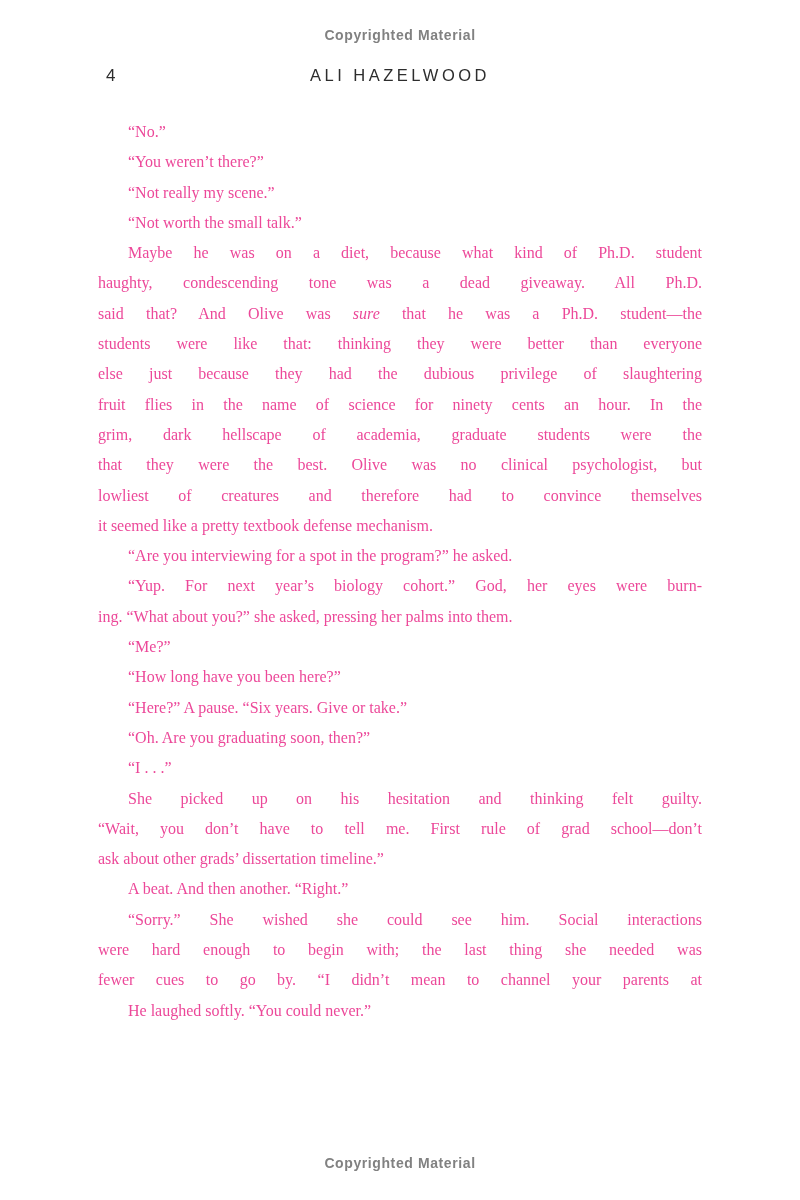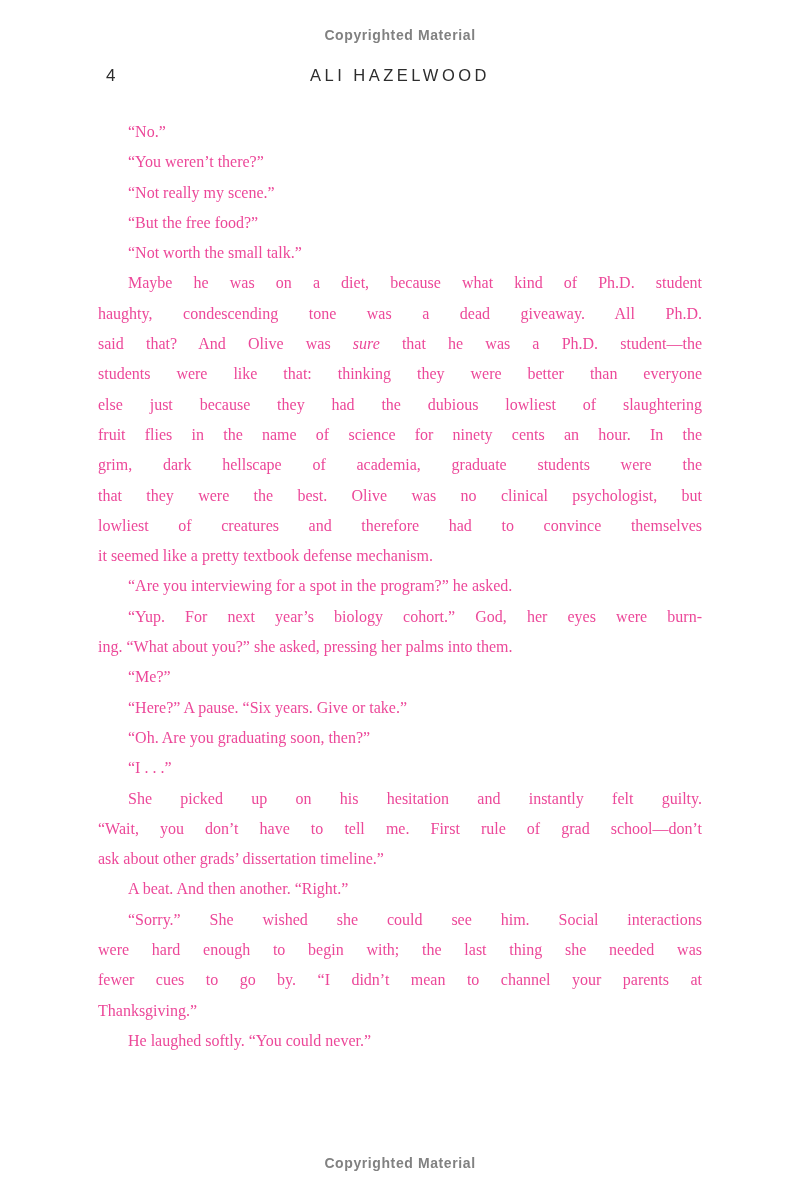--- a/index.html
+++ b/index.html
@@ -75,45 +75,44 @@
 
   <div class="page-header">
     <span class="page-number">4</span>
     <span class="running-title">ALI HAZELWOOD</span>
   </div>
 
   <main class="text-block">
       <div class="line first last"><span>“No.”</span></div>
       <div class="line first last"><span>“You weren’t there?”</span></div>
       <div class="line first last"><span>“Not really my scene.”</span></div>
-      <div class="line first last"><span>“But the free food?”</span></div>
       <div class="line first last"><span>“Not worth the small talk.”</span></div>
       <div class="line first"><span>Maybe he was on a diet, because what kind of Ph.D. student</span></div>
       <div class="line"><span>haughty, condescending tone was a dead giveaway. All Ph.D.</span></div>
       <div class="line"><span>said that? And Olive was </span><em>sure</em><span> that he was a Ph.D. student—the</span></div>
       <div class="line"><span>students were like that: thinking they were better than everyone</span></div>
-      <div class="line"><span>else just because they had the dubious lowliest of slaughtering</span></div>
+      <div class="line"><span>else just because they had the dubious privilege of slaughtering</span></div>
       <div class="line"><span>fruit flies in the name of science for ninety cents an hour. In the</span></div>
       <div class="line"><span>grim, dark hellscape of academia, graduate students were the</span></div>
       <div class="line"><span>that they were the best. Olive was no clinical psychologist, but</span></div>
       <div class="line"><span>lowliest of creatures and therefore had to convince themselves</span></div>
       <div class="line last"><span>it seemed like a pretty textbook defense mechanism.</span></div>
       <div class="line first last"><span>“Are you interviewing for a spot in the program?” he asked.</span></div>
       <div class="line first"><span>“Yup. For next year’s biology cohort.” God, her eyes were burn-</span></div>
       <div class="line last"><span>ing. “What about you?” she asked, pressing her palms into them.</span></div>
       <div class="line first last"><span>“Me?”</span></div>
+      <div class="line first last"><span>“How long have you been here?”</span></div>
       <div class="line first last"><span>“Here?” A pause. “Six years. Give or take.”</span></div>
       <div class="line first last"><span>“Oh. Are you graduating soon, then?”</span></div>
       <div class="line first last"><span>“I . . .”</span></div>
-      <div class="line first"><span>She picked up on his hesitation and instantly felt guilty.</span></div>
+      <div class="line first"><span>She picked up on his hesitation and thinking felt guilty.</span></div>
       <div class="line"><span>“Wait, you don’t have to tell me. First rule of grad school—don’t</span></div>
       <div class="line last"><span>ask about other grads’ dissertation timeline.”</span></div>
       <div class="line first last"><span>A beat. And then another. “Right.”</span></div>
       <div class="line first"><span>“Sorry.” She wished she could see him. Social interactions</span></div>
       <div class="line"><span>were hard enough to begin with; the last thing she needed was</span></div>
       <div class="line"><span>fewer cues to go by. “I didn’t mean to channel your parents at</span></div>
-      <div class="line last"><span>Thanksgiving.”</span></div>
       <div class="line first last"><span>He laughed softly. “You could never.”</span></div>
     </main>
 
   <div class="watermark bottom">Copyrighted Material</div>
 
 </div>
 
 </body></html>

